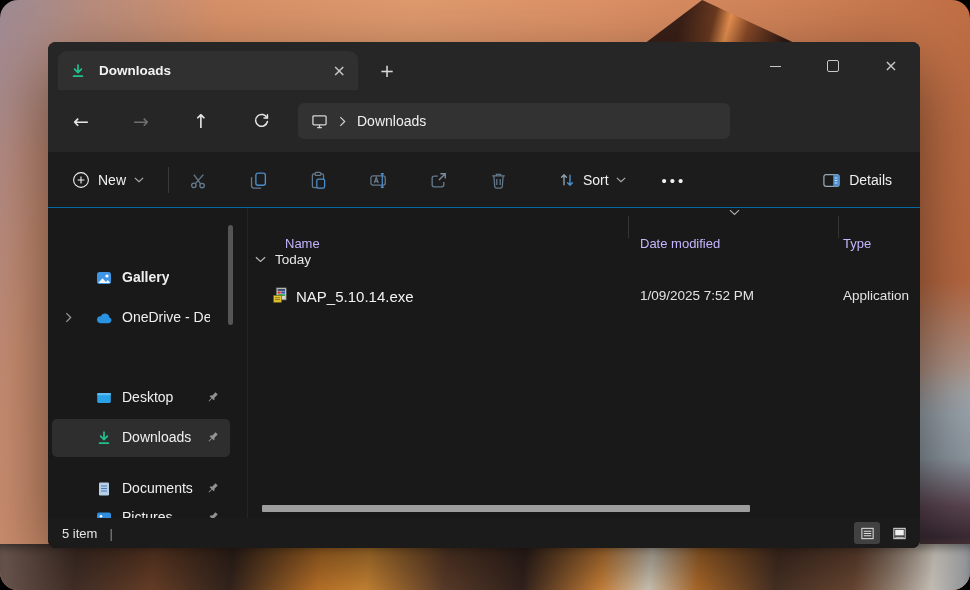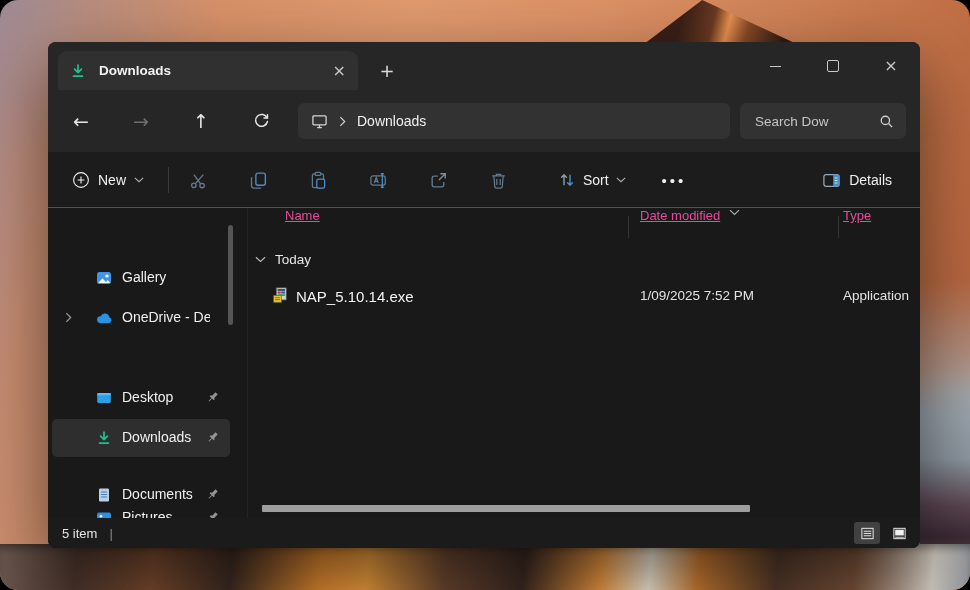--- a/index.html
+++ b/index.html
@@ -59,21 +59,21 @@
   .sidebar{position:absolute;top:166px;left:0;width:199px;height:310px;background:#191919;overflow:hidden;}
   .vdivider{position:absolute;top:166px;left:199px;width:1px;height:310px;background:#242424;}
   .srow{position:absolute;left:4px;width:178px;height:38px;border-radius:5px;}
   .srow.sel{background:#2e2e2e;}
   .srow .expander{position:absolute;left:13px;top:13px;color:#9a9a9a;}
   .srow .sicon{position:absolute;left:44px;top:11px;width:16px;height:16px;}
   .srow .slabel{position:absolute;left:70px;top:10px;font-size:14px;color:#efefef;white-space:nowrap;max-width:88px;overflow:hidden;}
   .srow .pin{position:absolute;right:10px;top:11px;width:15px;height:15px;opacity:.85;}
   .sscroll{position:absolute;left:180px;top:17px;width:5px;height:100px;background:#555;border-radius:3px;}
   .main{position:absolute;top:166px;left:200px;width:672px;height:310px;background:#191919;}
-  .hcol{position:absolute;font-size:13px;color:#ec4899;top:0;text-decoration:underline;}
+  .hcol{position:absolute;font-size:13px;color:#c4b5fd;top:28px;}
   .hline{position:absolute;top:8px;width:1px;height:22px;background:#343434;}
   .sortchev{position:absolute;left:481px;top:1px;}
   .grp{position:absolute;top:44px;left:7px;display:flex;align-items:center;gap:9px;}
   .grp-label{font-size:13.5px;color:#e6e6e6;}
   .frow{position:absolute;top:72px;left:4px;right:6px;height:32px;border-radius:4px;}
   .ficon{position:absolute;left:20px;top:7px;width:17px;height:17px;}
   .fname{position:absolute;left:44px;top:8px;font-size:15px;color:#f2f2f2;}
   .fdate{position:absolute;left:388px;top:8px;font-size:13.5px;color:#e2e2e2;}
   .ftype{position:absolute;left:591px;top:8px;font-size:13.5px;color:#e2e2e2;white-space:nowrap;}
   .hthumb{position:absolute;top:297px;left:14px;width:488px;height:7px;background:#9d9d9d;border-radius:1px;}
@@ -138,29 +138,20 @@
               <path d="M5.8 13.8h4.4M8 11.2v2.6"></path>
           </svg>
         </span>
         <span class="chev">
           <svg width="7" height="11" viewBox="0 0 8 12" fill="none" stroke="#cfcfcf" stroke-width="1.4">
               <path d="M1.5 1l5 5-5 5"></path>
             </svg>
         </span>
         <span class="crumb">Downloads</span>
       </div>
-      <div class="searchbar">
-        <span class="search-text">Search Dow</span>
-        <span>
-          <svg width="15" height="15" viewBox="0 0 16 16" fill="none" stroke="#cfcfcf" stroke-width="1.4">
-            <circle cx="6.8" cy="6.8" r="4.4"></circle>
-              <path d="M10.2 10.2L14 14"></path>
-          </svg>
-        </span>
-      </div>
     </div>
 
     <div class="toolbar">
       <div class="newbtn">
         <span>
           <svg width="18" height="18" viewBox="0 0 18 18" fill="none" stroke="#f0f0f0" stroke-width="1.1">
             <circle cx="9" cy="9" r="7.4"></circle>
               <path d="M9 5.6v6.8M5.6 9h6.8"></path>
           </svg>
         </span>
@@ -235,21 +226,21 @@
             <rect x="1.8" y="3.4" width="14.4" height="11.2" rx="2" stroke="#9aa8b4" stroke-width="1.2"></rect>
             <path d="M10.6 3.4h3.6a2 2 0 012 2v7.2a2 2 0 01-2 2h-3.6z" fill="#4d8fcc"></path>
             <path d="M12 6.6h2.6M12 9h2.6M12 11.4h2.6" stroke="#cfe4f7" stroke-width="0.9"></path>
           </svg>
         </span>
         <span class="btn-label">Details</span>
       </div>
     </div>
 
     <div class="sidebar">
-      <div class="srow" style="top:51px;">
+      <div class="srow" style="top:51px;font-weight:bold;">
         <span class="sicon">
           <svg width="16" height="16" viewBox="0 0 16 16">
               <rect x="1" y="2" width="14" height="12" rx="2.5" fill="#3f94e4"></rect>
               <circle cx="11" cy="6" r="1.6" fill="#fff"></circle>
               <path d="M2.2 13l4.3-4.8 3.4 3.8 1.9-1.9 2.4 2.9z" fill="#fff" opacity=".95"></path>
             </svg>
         </span>
         <span class="slabel">Gallery</span>
       </div>
       <div class="srow" style="top:91px;">
@@ -292,21 +283,21 @@
         <span class="slabel">Downloads</span>
         <span class="pin">
           <svg width="15" height="15" viewBox="0 0 16 16" fill="#a8a8a8">
               <g transform="rotate(45 8 8)">
                 <path d="M6.4 1.8h3.2v4.8l1.5 1.6v1h-6.2v-1l1.5-1.6z"></path>
                 <rect x="7.6" y="9.2" width="0.9" height="4.4"></rect>
               </g>
             </svg>
         </span>
       </div>
-      <div class="srow" style="top:268px;">
+      <div class="srow" style="top:262px;">
         <span class="sicon">
           <svg width="16" height="16" viewBox="0 0 16 16">
               <rect x="3" y="1.5" width="10" height="13" rx="1.2" fill="#b8cfe8"></rect>
               <path d="M5 5h6M5 7.5h6M5 10h6" stroke="#4a7ab0" stroke-width="1"></path>
             </svg>
         </span>
         <span class="slabel">Documents</span>
         <span class="pin">
           <svg width="15" height="15" viewBox="0 0 16 16" fill="#a8a8a8">
               <g transform="rotate(45 8 8)">

